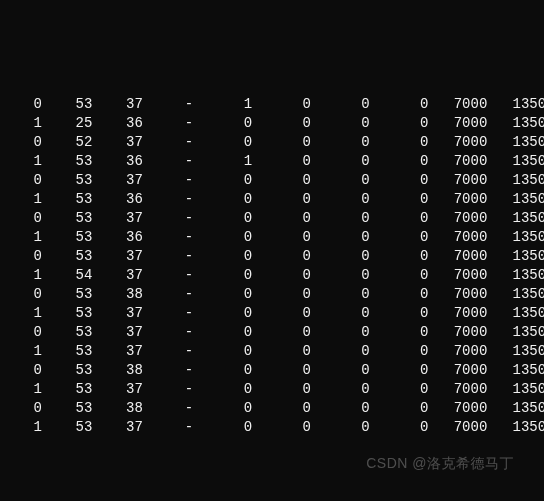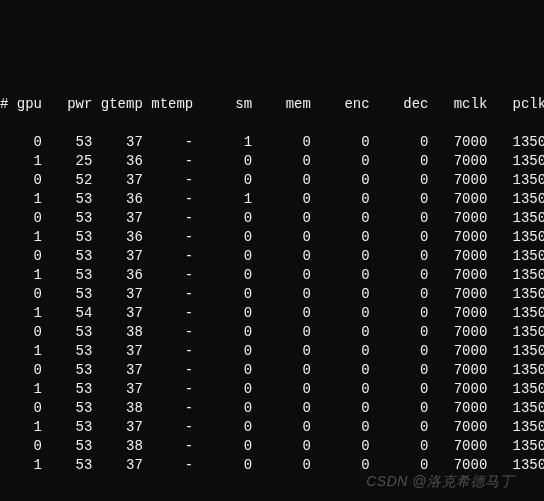--- a/index.html
+++ b/index.html
@@ -17,36 +17,34 @@
       height: 501px;
       overflow: hidden;
       position: relative;
       white-space: pre;
     }
     .terminal {
       padding: 0;
     }
     .watermark {
       position: absolute;
-      bottom: 10px;
+      bottom: 28px;
       right: 30px;
       color: rgba(200, 200, 200, 0.35);
       font-family: Arial, sans-serif;
       font-size: 14px;
       letter-spacing: 0.5px;
       pointer-events: none;
-      font-style: italic;
     }
   </style>
 </head>
 <body>
 
 
 
 <div class="terminal">
-<div id="hdr1"># gpu   pwr gtemp mtemp     sm    mem    enc    dec   mclk   pclk</div>
 <div id="rows"><div>    0    53    37     -      1      0      0      0   7000   1350</div><div>    1    25    36     -      0      0      0      0   7000   1350</div><div>    0    52    37     -      0      0      0      0   7000   1350</div><div>    1    53    36     -      1      0      0      0   7000   1350</div><div>    0    53    37     -      0      0      0      0   7000   1350</div><div>    1    53    36     -      0      0      0      0   7000   1350</div><div>    0    53    37     -      0      0      0      0   7000   1350</div><div>    1    53    36     -      0      0      0      0   7000   1350</div><div>    0    53    37     -      0      0      0      0   7000   1350</div><div>    1    54    37     -      0      0      0      0   7000   1350</div><div>    0    53    38     -      0      0      0      0   7000   1350</div><div>    1    53    37     -      0      0      0      0   7000   1350</div><div>    0    53    37     -      0      0      0      0   7000   1350</div><div>    1    53    37     -      0      0      0      0   7000   1350</div><div>    0    53    38     -      0      0      0      0   7000   1350</div><div>    1    53    37     -      0      0      0      0   7000   1350</div><div>    0    53    38     -      0      0      0      0   7000   1350</div><div>    1    53    37     -      0      0      0      0   7000   1350</div></div>
 </div>
 
 <div class="watermark">CSDN @洛克希德马丁</div>
 
 
 
 
 </body></html>

